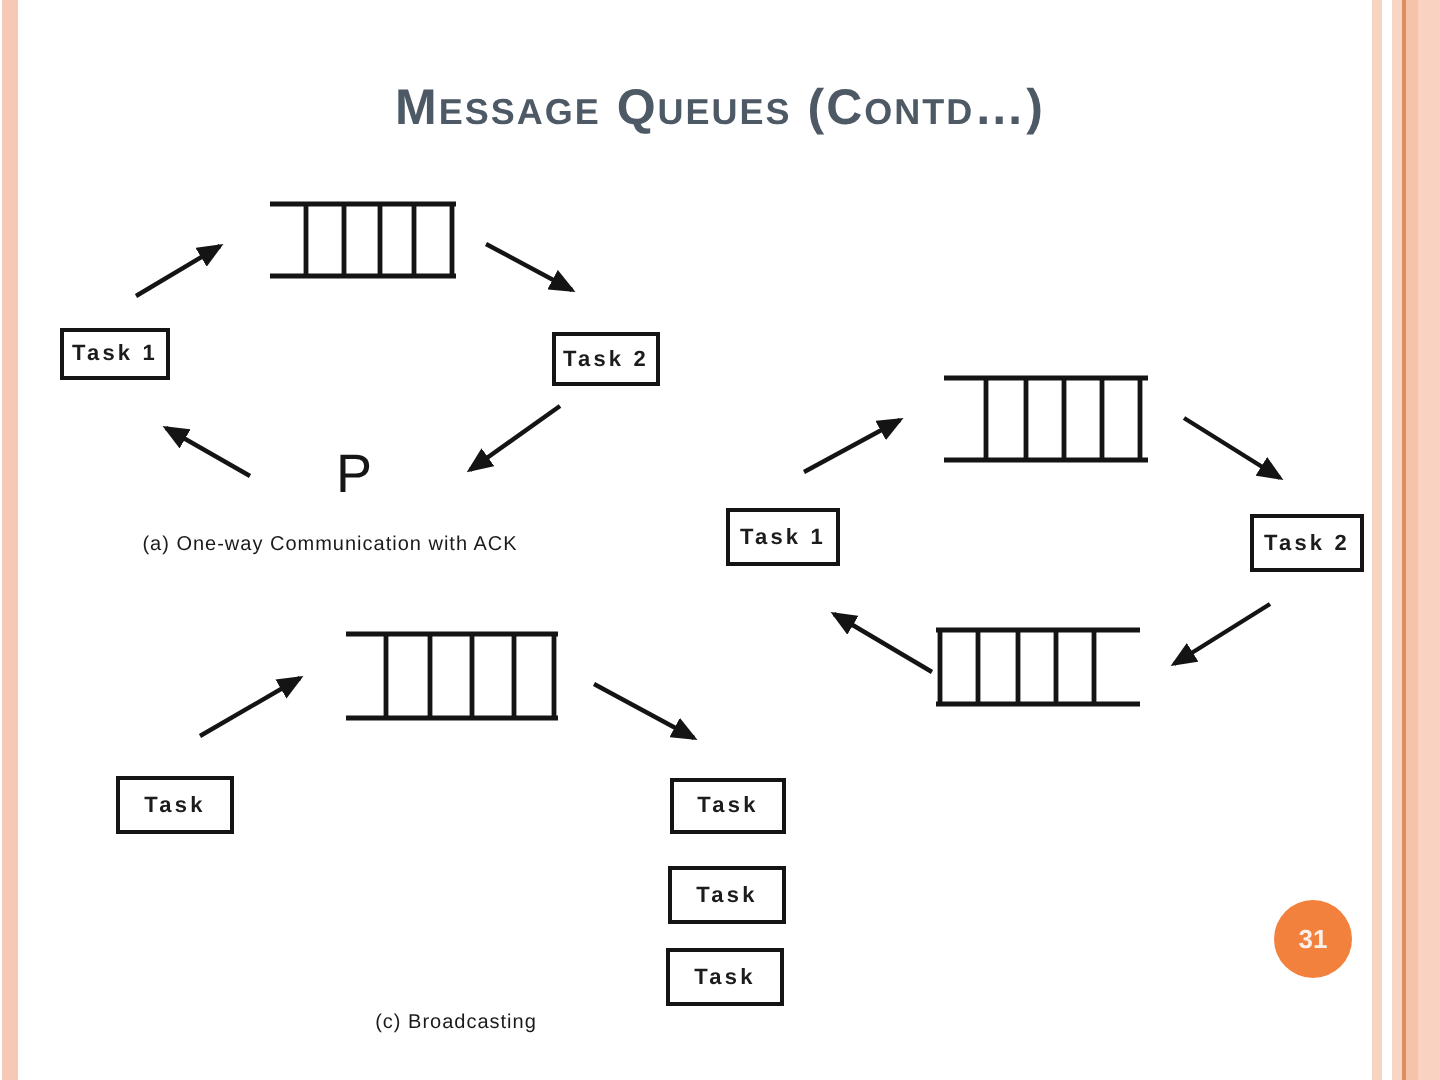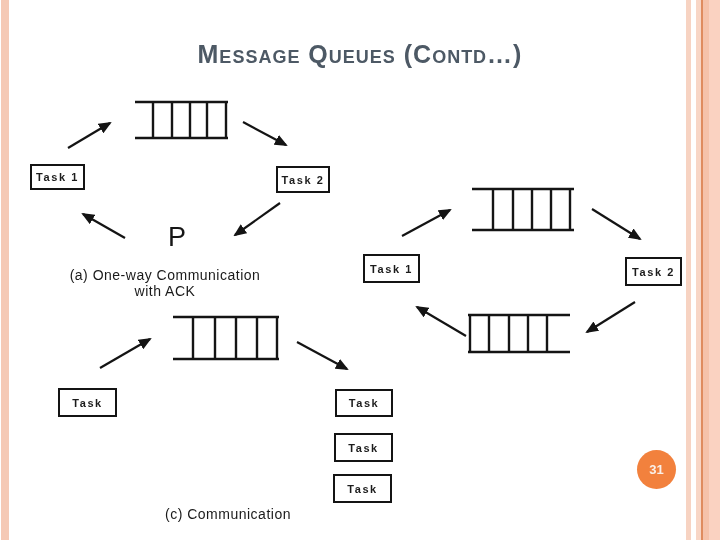--- a/index.html
+++ b/index.html
@@ -20,21 +20,21 @@
     font-size:25px;letter-spacing:1px;color:#4d5965;
   }
   .art{position:absolute;left:0;top:0;}
   .task-box{
     position:absolute;border:2px solid #141414;background:#fff;
     display:flex;align-items:center;justify-content:center;
     font-size:11px;font-weight:700;letter-spacing:1.6px;color:#1c1c1c;
     box-sizing:border-box;
   }
   .caption{
-    position:absolute;font-size:14px;font-weight:500;color:#1a1a1a;
+    position:absolute;font-size:10px;font-weight:500;color:#1a1a1a;
     letter-spacing:0.5px;text-align:center;
   }
   .p-label{
     position:absolute;left:164px;top:221px;width:26px;height:32px;
     font-size:27px;font-weight:400;color:#161616;text-align:center;line-height:32px;
   }
   .page-badge{
     position:absolute;left:637px;top:450px;width:39px;height:39px;
     border-radius:50%;background:#f2813d;
     display:flex;align-items:center;justify-content:center;
@@ -122,19 +122,19 @@
   </div>
   <div class="task-box" style="left:335px;top:389px;width:58px;height:28px">
     <span>Task</span>
   </div>
   <div class="task-box" style="left:334px;top:433px;width:59px;height:29px">
     <span>Task</span>
   </div>
   <div class="task-box" style="left:333px;top:474px;width:59px;height:29px">
     <span>Task</span>
   </div>
-  <div class="caption" style="left:160px;top:506px;width:136px">(c) Communication</div>
+  <div class="caption" style="left:160px;top:506px;width:136px">(c) Broadcasting</div>
 
   <div class="page-badge">
     <span>31</span>
   </div>
 
 </div>
 
 </body></html>

